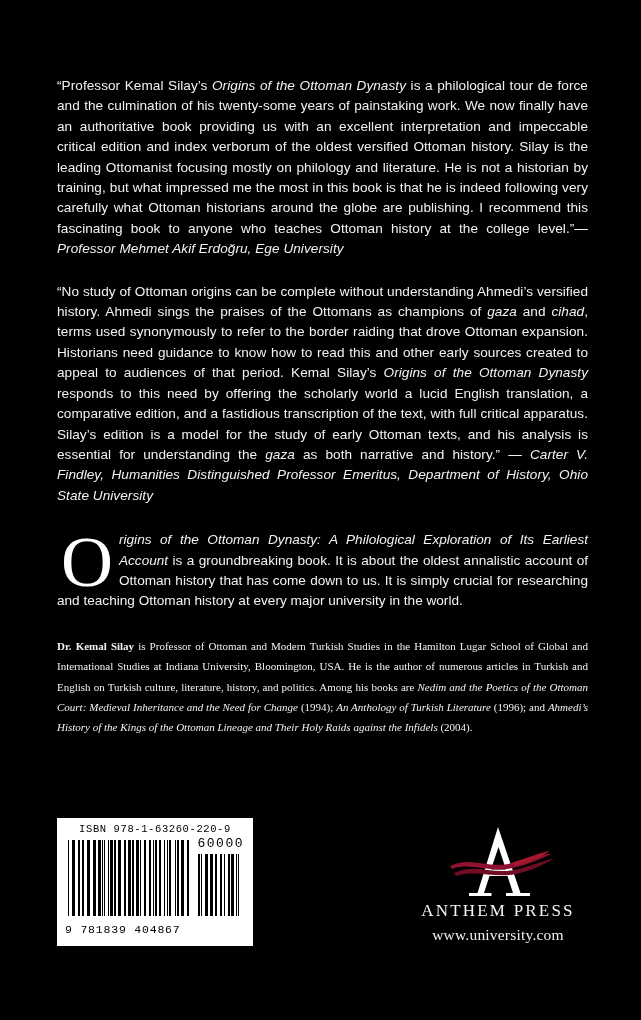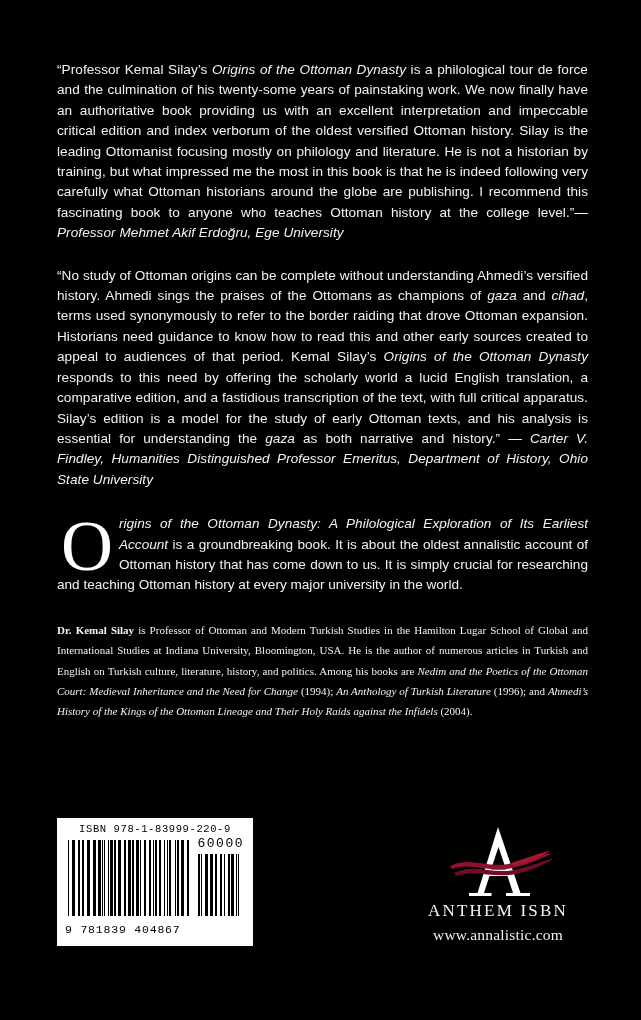--- a/index.html
+++ b/index.html
@@ -18,21 +18,21 @@
   .cover {
     position: absolute;
     left: 0; top: 0;
     width: 641px;
     height: 1020px;
     background: #000000;
   }
   .content {
     position: absolute;
     left: 57px;
-    top: 60px;
+    top: 76px;
     width: 531px;
   }
 
   
   .blurb {
     font-family: "Liberation Sans", sans-serif;
     font-size: 13.6px;
     line-height: 20.4px;
     text-align: justify;
     color: #f2f2f2;
@@ -192,21 +192,21 @@
       <span class="dropcap">O</span><i>rigins of the Ottoman Dynasty: A Philological Exploration of Its Earliest Account</i><span> is a groundbreaking book. It is about the oldest annalistic account of Ottoman history that has come down to us. It is simply crucial for researching and teaching Ottoman history at every major university in the world.</span>
     </p>
 
     <p class="bio">
       <b>Dr. Kemal Silay</b><span> is Professor of Ottoman and Modern Turkish Studies in the Hamilton Lugar School of Global and International Studies at Indiana University, Bloomington, USA. He is the author of numerous articles in Turkish and English on Turkish culture, literature, history, and politics. Among his books are </span><i>Nedim and the Poetics of the Ottoman Court: Medieval Inheritance and the Need for Change</i><span> (1994); </span><i>An Anthology of Turkish Literature</i><span> (1996); and </span><i>Ahmedi’s History of the Kings of the Ottoman Lineage and Their Holy Raids against the Infidels</i><span> (2004).</span>
     </p>
 
   </div>
 
   <div class="barcode-block">
-    <div class="barcode-isbn">ISBN 978-1-83999-220-9</div>
+    <div class="barcode-isbn">ISBN 978-1-63260-220-9</div>
     <div class="barcode-mid">
       <div class="price-code">60000</div>
       <div class="bars-main">
           <div class="bar" style="width:1px;background:#000"></div>
           <div class="bar" style="width:3px;background:#fff"></div>
           <div class="bar" style="width:3px;background:#000"></div>
           <div class="bar" style="width:3px;background:#fff"></div>
           <div class="bar" style="width:3px;background:#000"></div>
           <div class="bar" style="width:2px;background:#fff"></div>
           <div class="bar" style="width:2px;background:#000"></div>
@@ -307,17 +307,17 @@
         <path d="M106 5 L128.5 71 L138 71 L138 74 L114 74 L114 71 L121 71 L115.5 54 L97.5 54 L92 71 L99.5 71 L99.5 74 L77 74 L77 71 L85.5 71 L106 5 Z
                  M99 47.5 L114 47.5 L106.5 25 Z" fill="#ffffff"></path>
 
         <path d="M58 44 C76 34, 96 46, 116 42 C134 38.5, 148 32, 160 31.5
                  C150 36.5, 136 43, 118 46.5 C96 50.5, 78 40, 60 47 Z" fill="#8e1230"></path>
         <path d="M62 51 C82 41, 100 52.5, 122 48 C140 44.2, 152 38, 162 36.5
                  C152 42.5, 140 48.5, 124 52 C102 56.5, 84 47.5, 64 54 Z" fill="#6e0d24"></path>
         <path d="M120 40.5 C136 36, 148 30.5, 158 29 C150 34, 138 40, 122 44 Z" fill="#a8162f"></path>
       </svg>
     </div>
-    <div class="publisher-name">ANTHEM ISBN</div>
-    <div class="publisher-url">www.annalistic.com</div>
+    <div class="publisher-name">ANTHEM PRESS</div>
+    <div class="publisher-url">www.university.com</div>
   </div>
 
 </div>
 
 </body></html>

